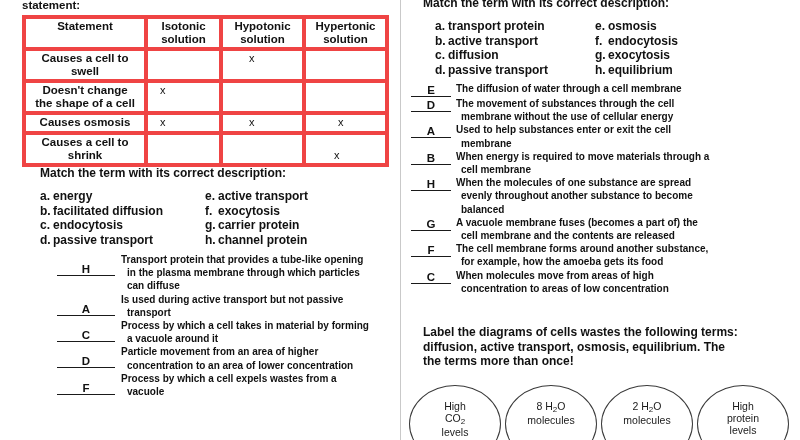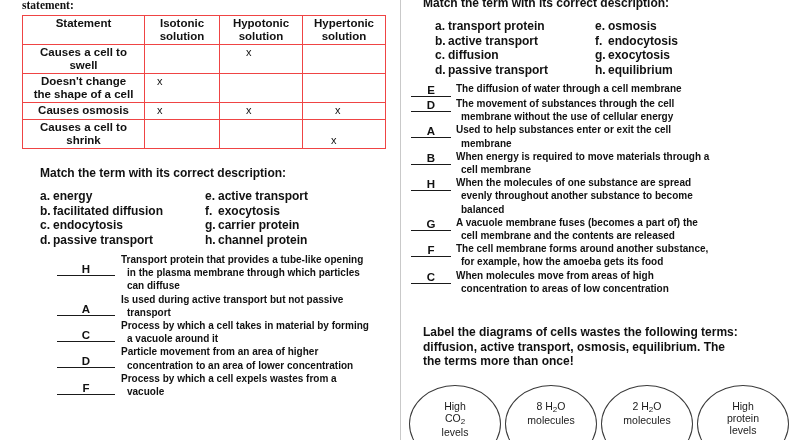--- a/index.html
+++ b/index.html
@@ -38,33 +38,32 @@
   }
 
   
   .table-intro {
     position: absolute;
     left: 22px;
     top: -1px;
     font-weight: bold;
     font-size: 11.5px;
     line-height: 13px;
-    font-family: Liberation Serif, serif;
   }
   table.osmosis-table {
     position: absolute;
     left: 22px;
     top: 15px;
     width: 363px;
     border-collapse: collapse;
     table-layout: fixed;
   }
   table.osmosis-table th,
   table.osmosis-table td {
-    border: 1px solid #ef4444;
+    border: 4px solid #ef4444;
     font-size: 11.5px;
     line-height: 13px;
     padding: 1px 4px;
     vertical-align: top;
   }
   table.osmosis-table th {
     font-weight: bold;
     text-align: center;
   }
   table.osmosis-table td.stmt {

